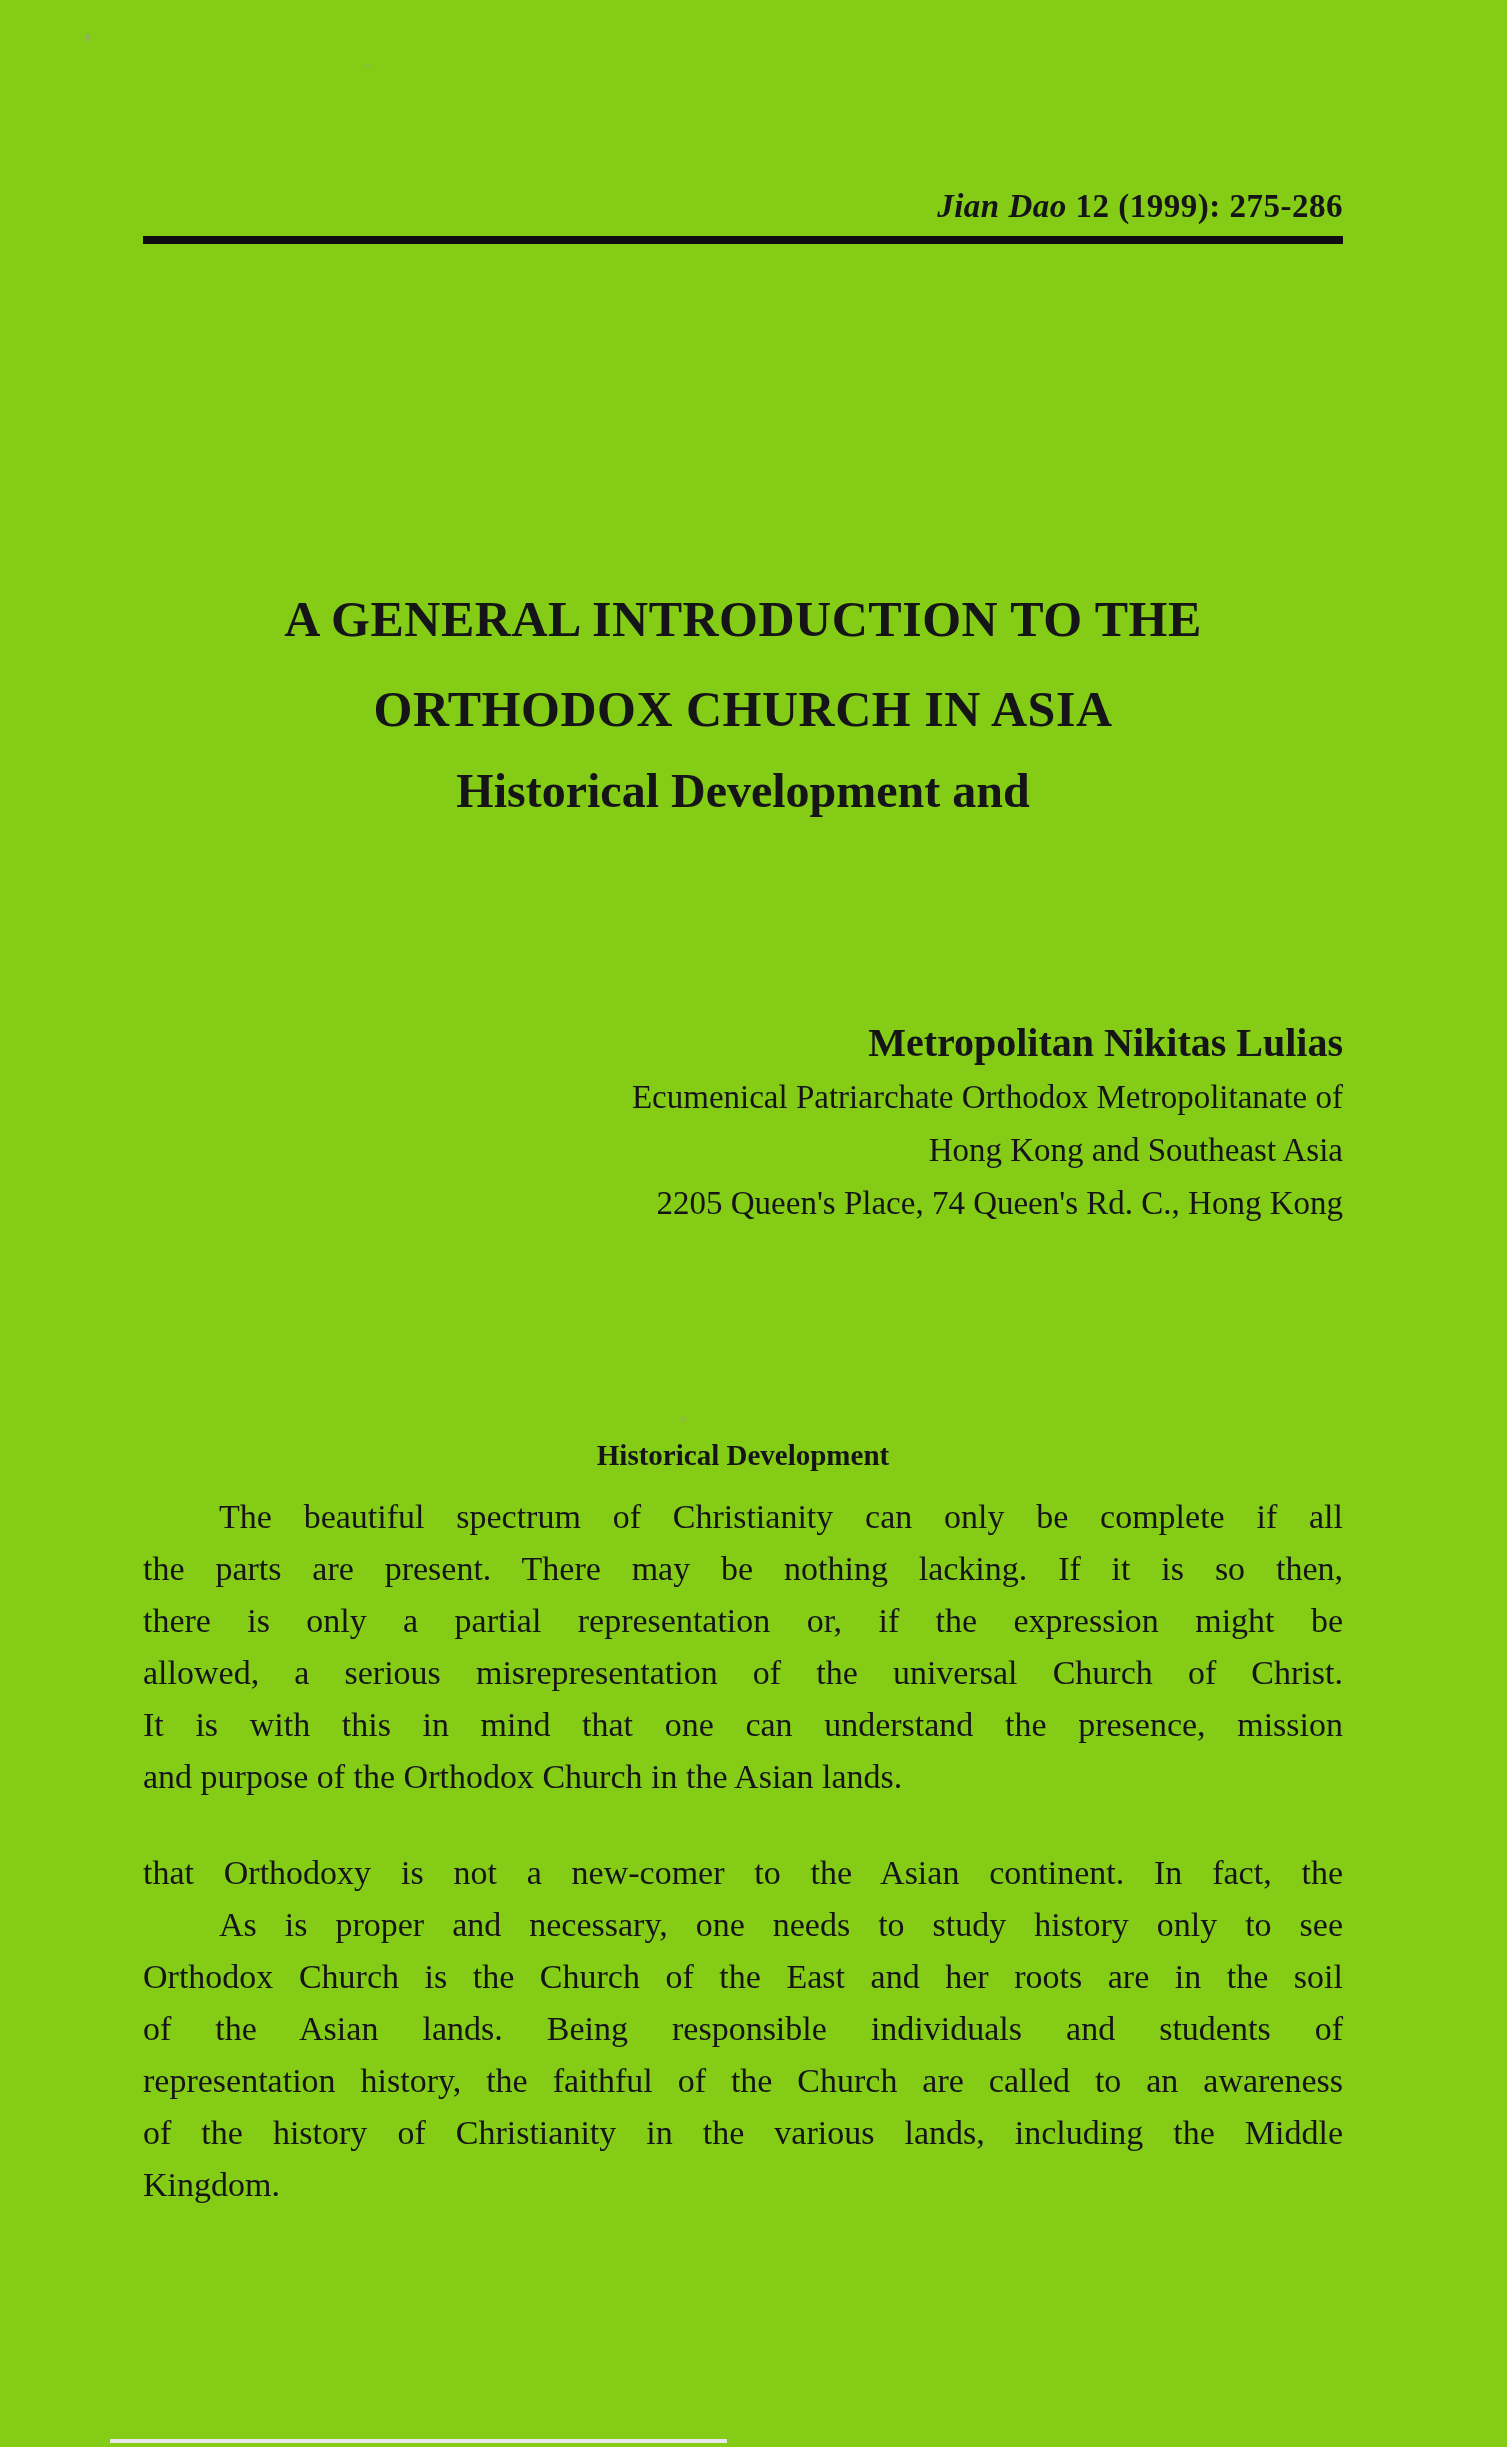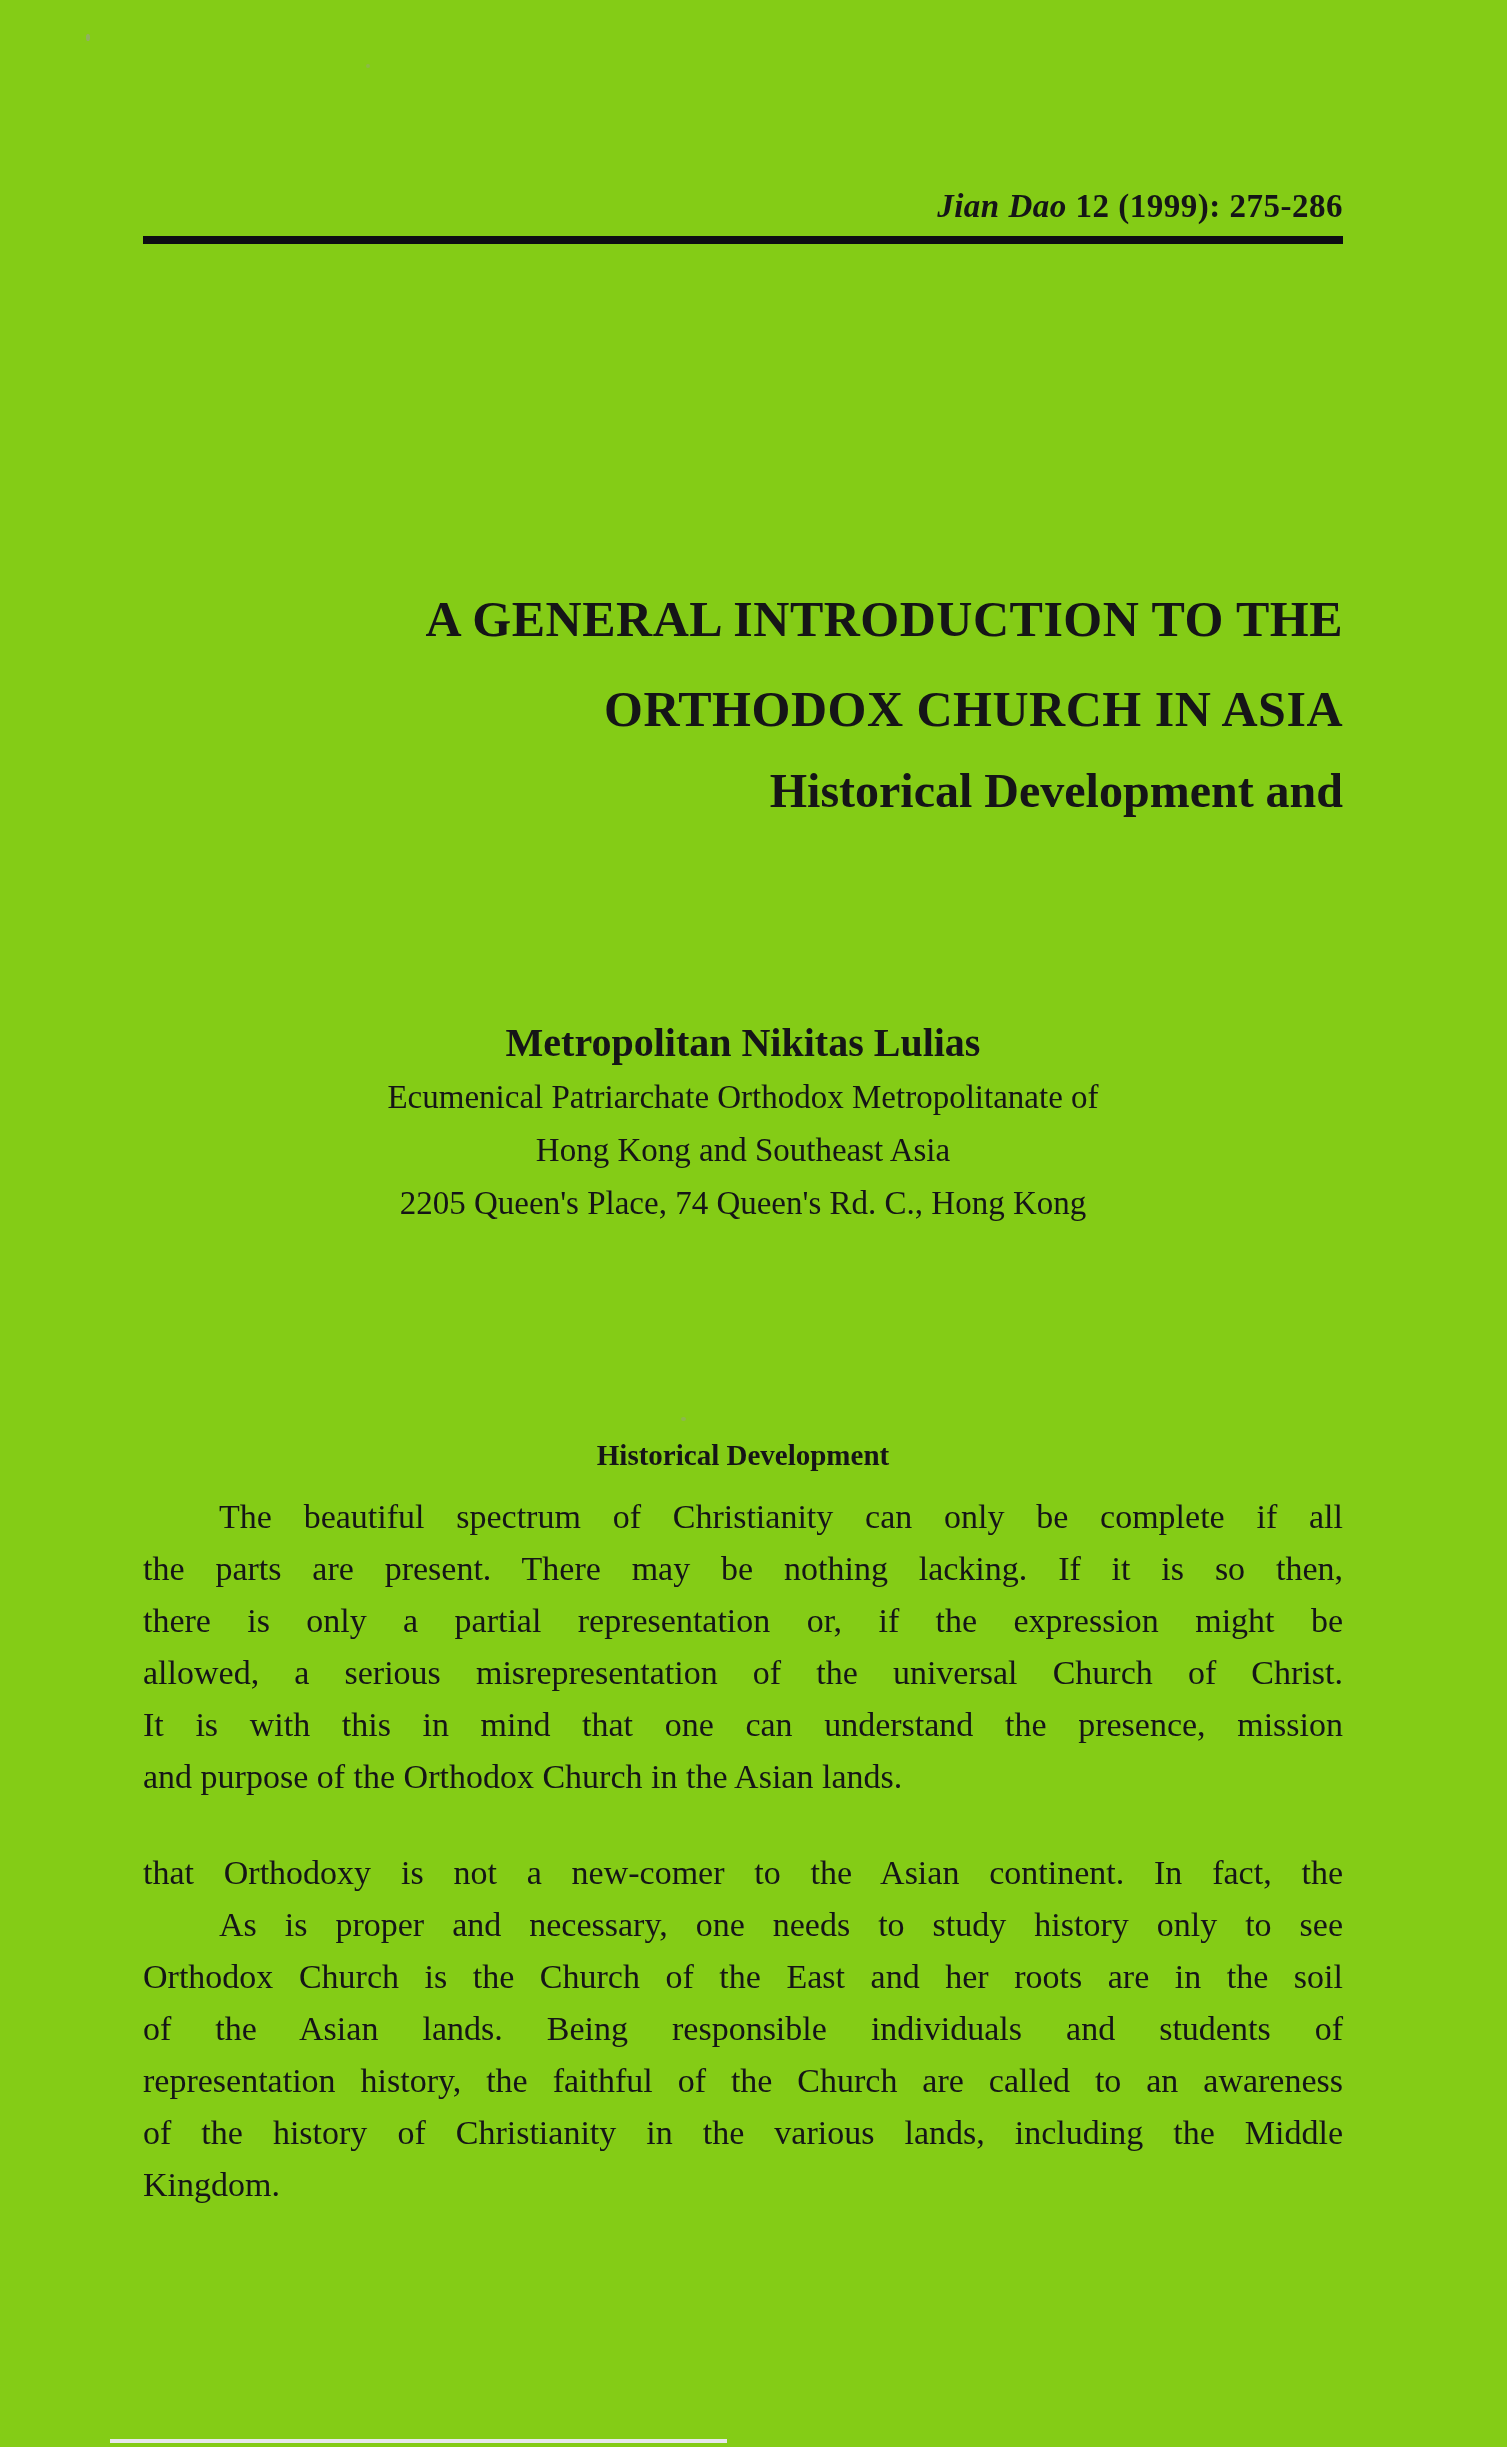--- a/index.html
+++ b/index.html
@@ -28,35 +28,35 @@
   }
   .citation-italic { font-style: italic; }
   .rule {
     margin-top: 5.7px;
     width: 100%;
     height: 8.6px;
     background: #0d0d12;
   }
   .title-block {
     margin-top: 330px;
-    text-align: right;
+    text-align: center;
     font-weight: bold;
   }
   .title-line {
     font-size: 50px;
     line-height: 90px;
     letter-spacing: 0.5px;
   }
   .subtitle-line {
     font-size: 48px;
     line-height: 73px;
   }
   .author-block {
     margin-top: 187px;
-    text-align: center;
+    text-align: right;
   }
   .author-name {
     font-size: 40px;
     font-weight: bold;
     line-height: 57px;
   }
   .author-line {
     font-size: 33px;
     line-height: 53px;
   }

